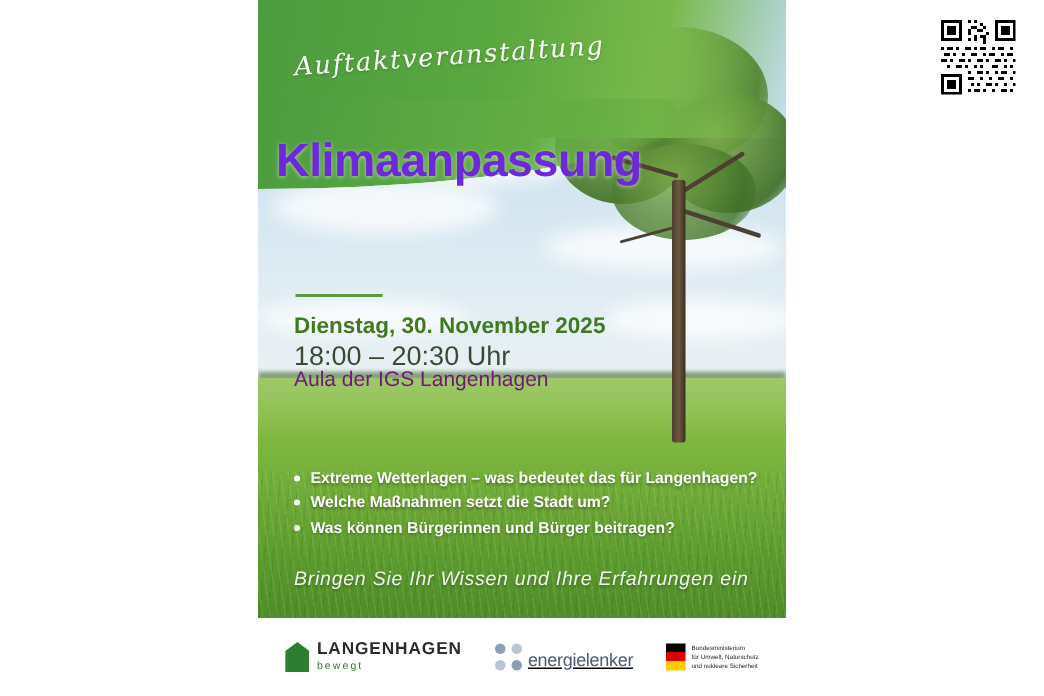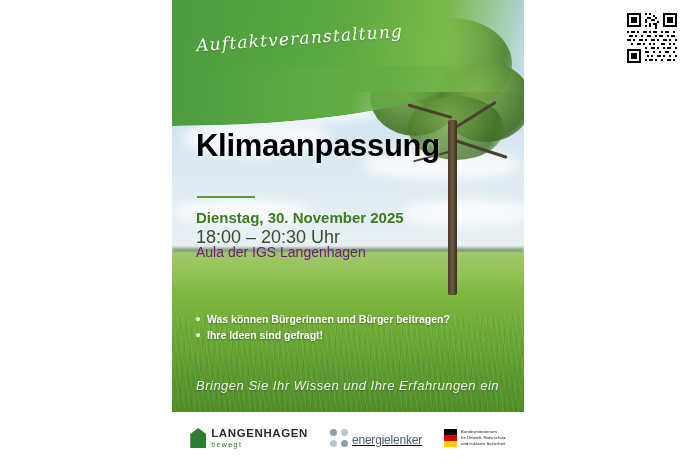--- a/index.html
+++ b/index.html
@@ -131,29 +131,28 @@
     right: 16px; top: 10px;
     width: 56px; height: 56px;
     background: #ffffff;
     padding: 3px;
     box-sizing: border-box;
   }
   .qr svg { display: block; }
   
   .headline {
     position: absolute;
-    left: 196px; top: 88px;
+    left: 184px; top: 88px;
     width: 300px;
-    color: #000000;
+    color: #6d28d9;
     font-size: 31px;
     font-weight: bold;
     line-height: 1.22;
     letter-spacing: -0.3px;
     text-shadow: 0 1px 3px rgba(255,255,255,0.55);
-    margin-top: 39px;
   }
   .headline .l2 { display: block; }
   .rule {
     position: absolute;
     left: 197px; top: 196px;
     width: 58px; height: 2px;
     background: #5c9b36;
   }
   .date {
     position: absolute;
@@ -392,22 +391,23 @@
     <span class="l1">Klimaanpassung</span>
   </div>
 
   <div class="rule"></div>
 
   <div class="date">Dienstag, 30. November 2025</div>
   <div class="time">18:00 – 20:30 Uhr</div>
   <div class="venue">Aula der IGS Langenhagen</div>
 
   <ul class="bullets">
+    <li>Extreme Wetterlagen – was bedeutet das für Langenhagen?</li>
+    <li>Welche Maßnahmen setzt die Stadt um?</li>
     <li>Was können Bürgerinnen und Bürger beitragen?</li>
-    <li>Ihre Ideen sind gefragt!</li>
   </ul>
 
   <div class="closing">Bringen Sie Ihr Wissen und Ihre Erfahrungen ein</div>
 
   <div class="footer">
 
     <div class="logo-langenhagen">
       <div class="lh-mark"></div>
       <div class="lh-text">
         <div class="lh-name">LANGENHAGEN</div>

